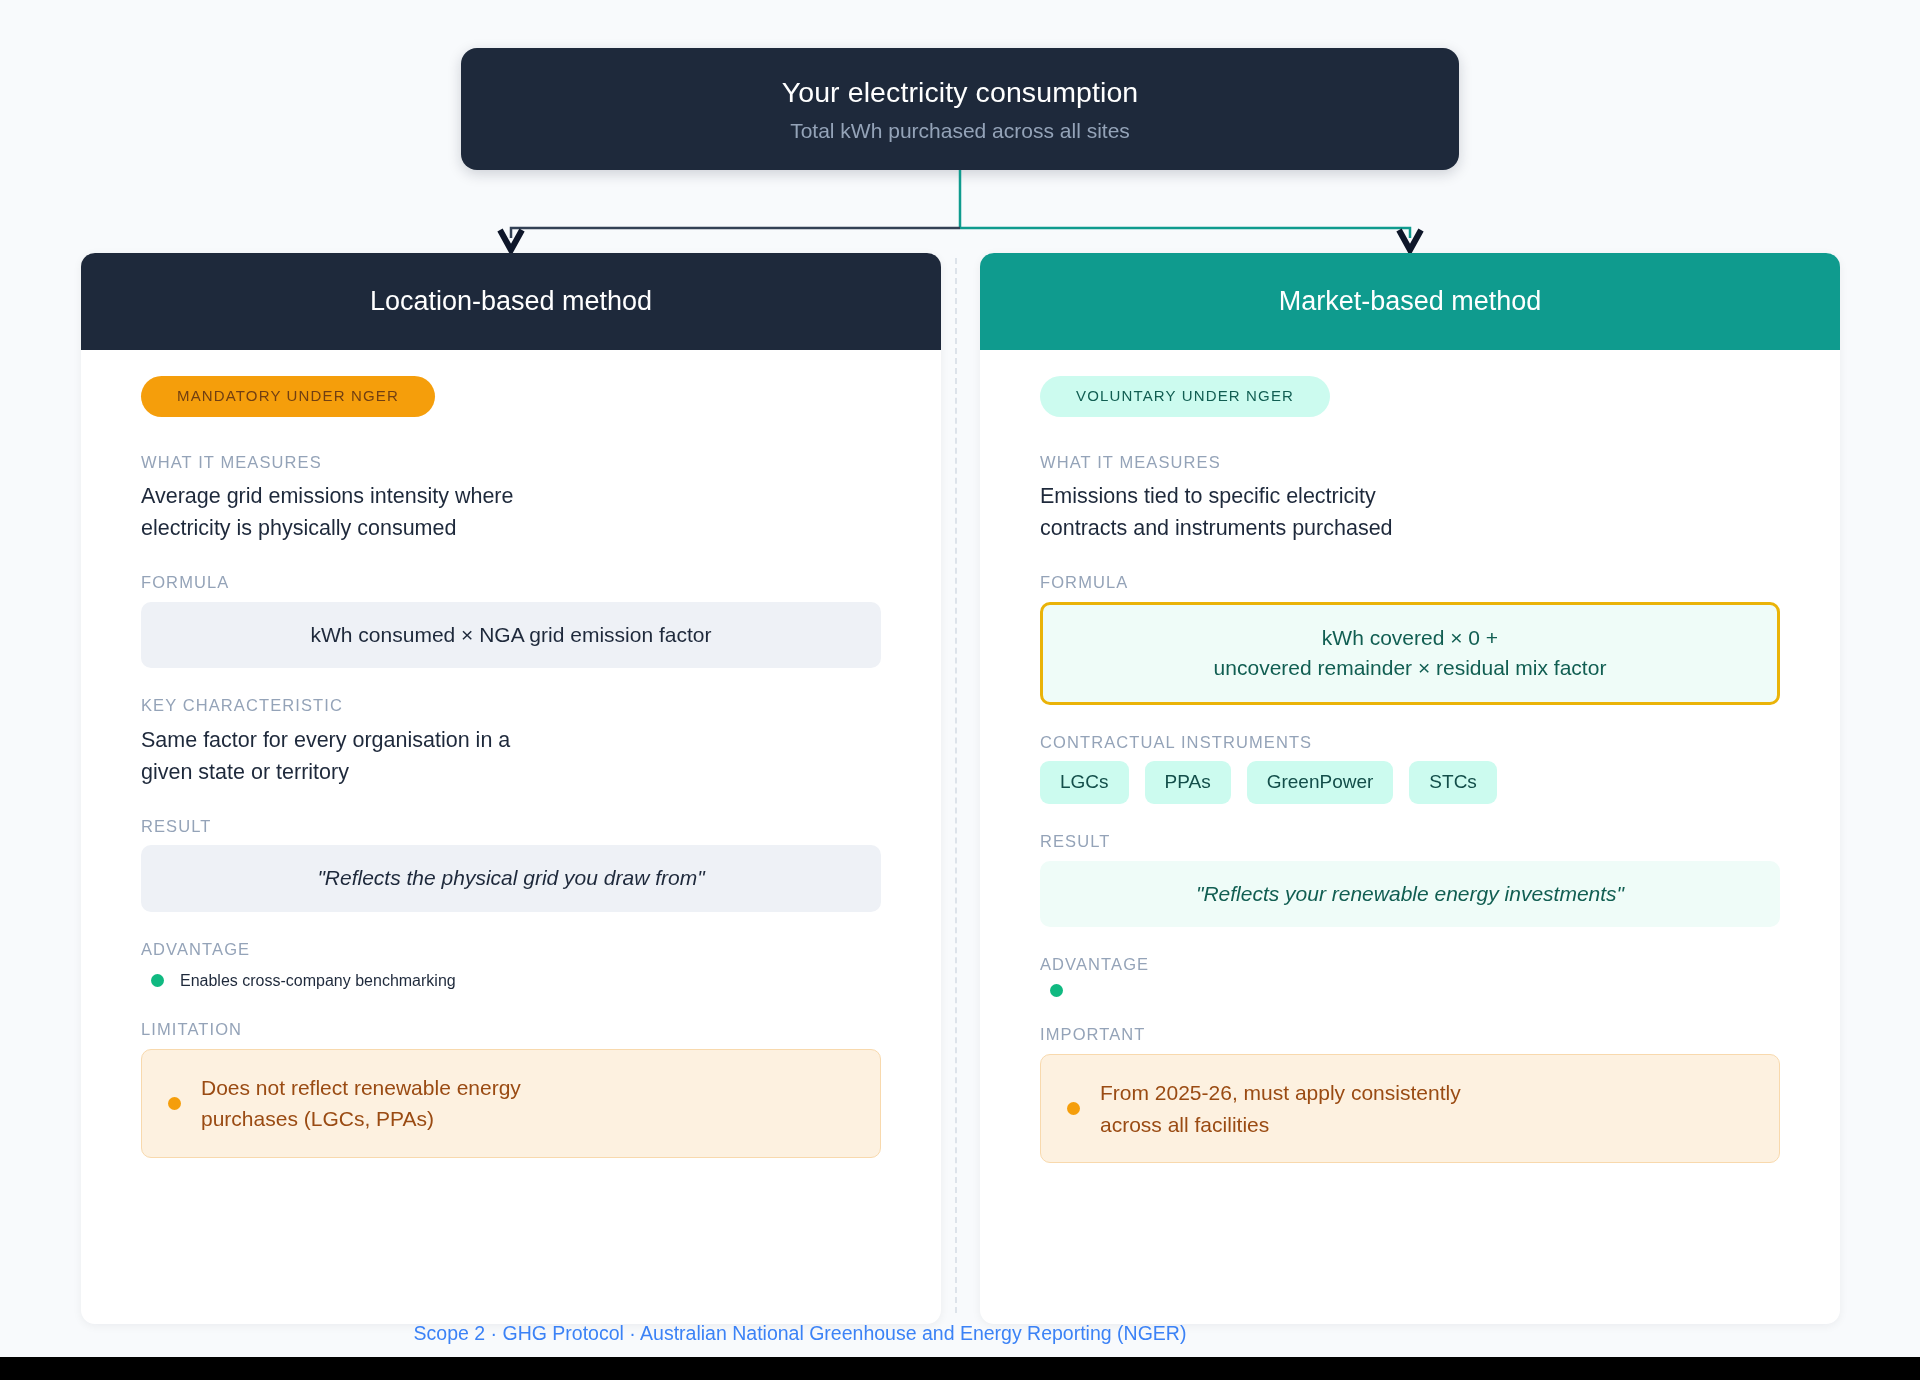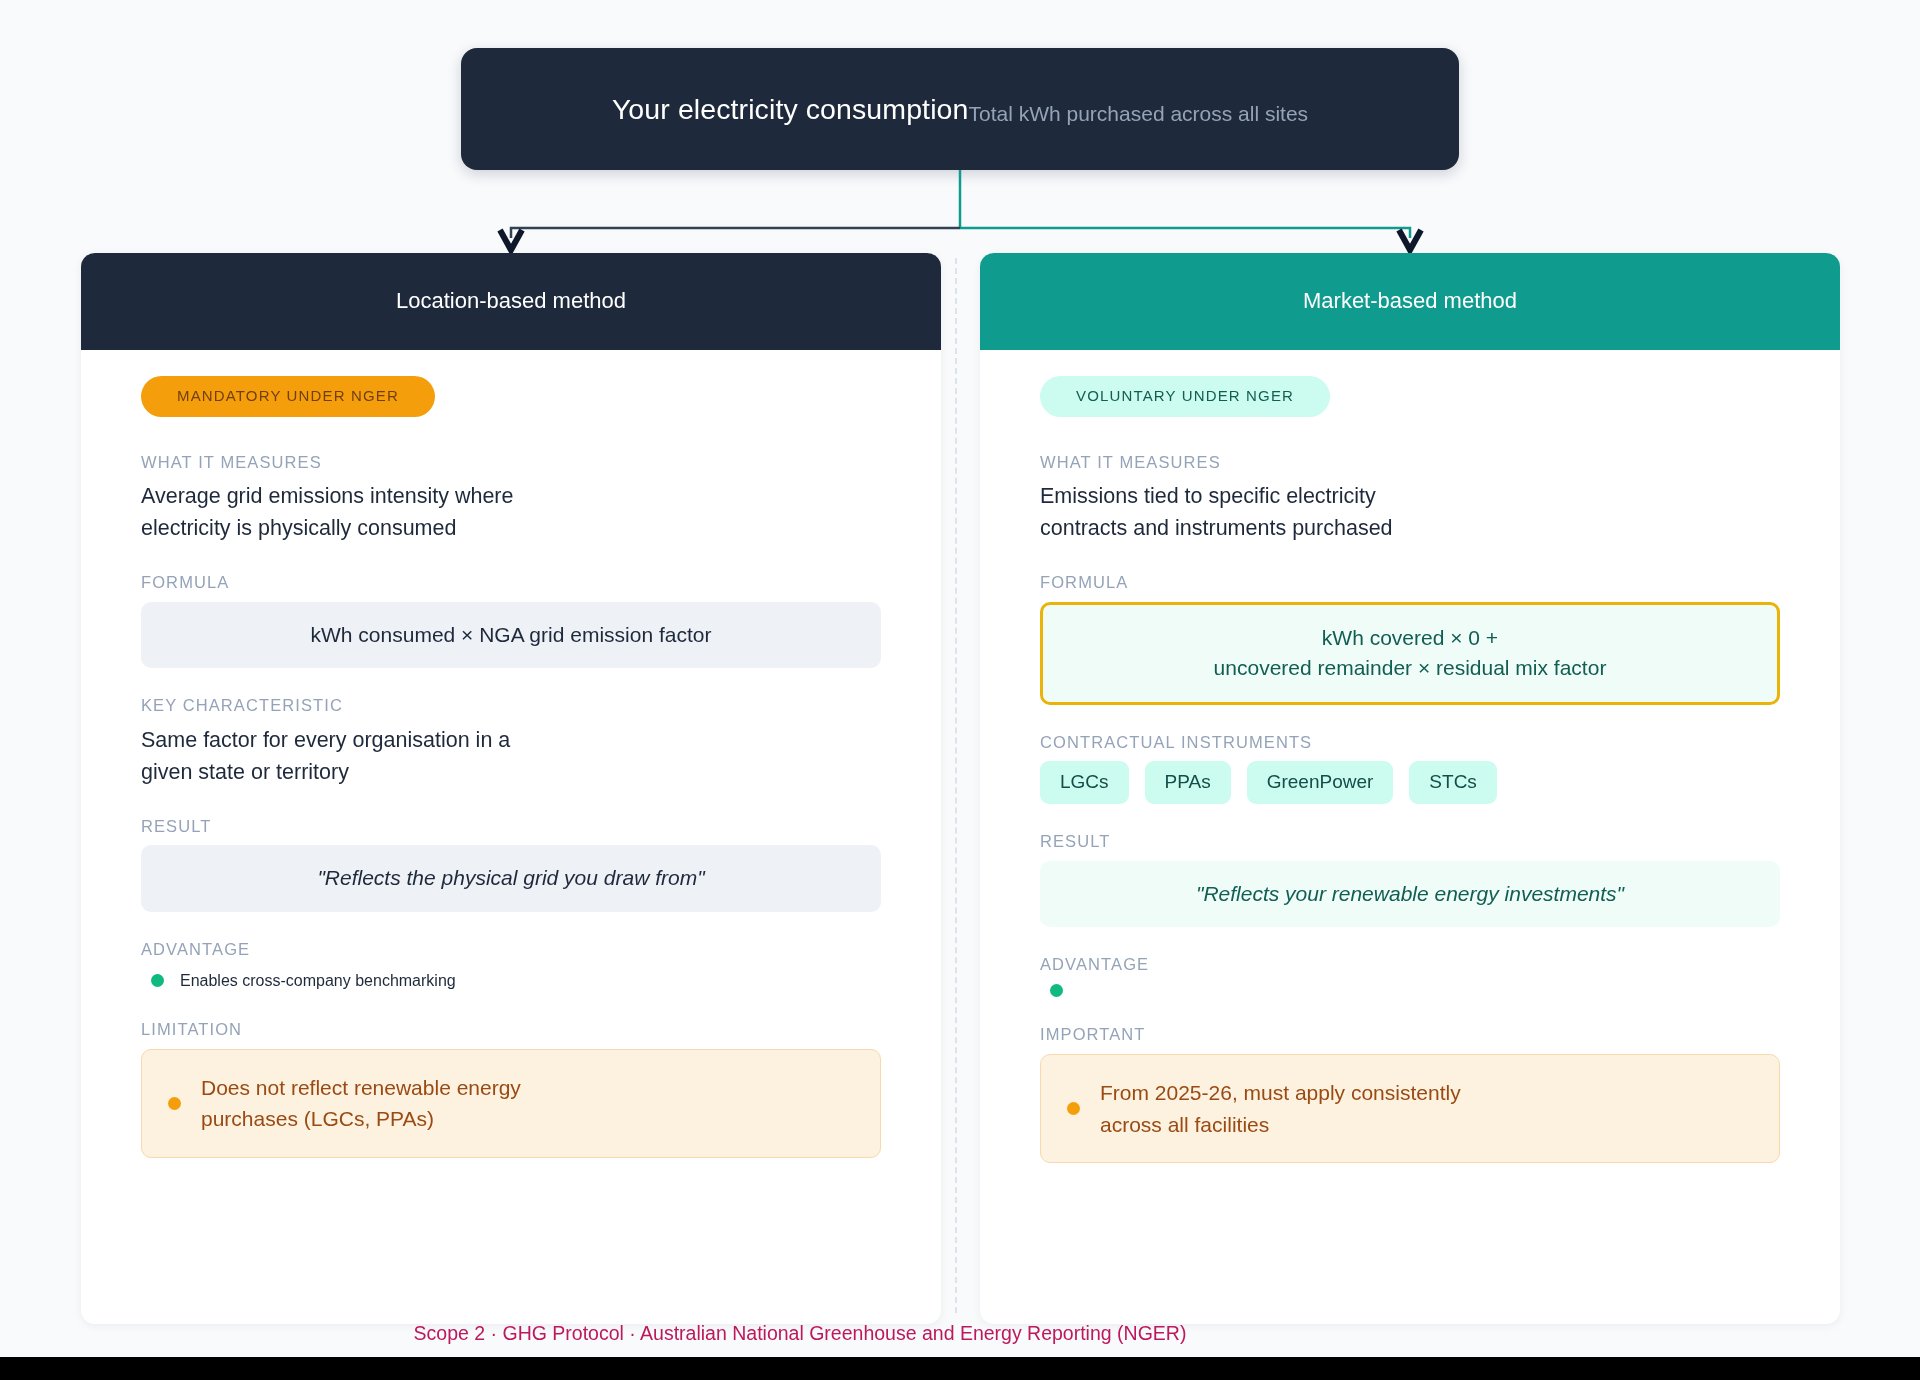--- a/index.html
+++ b/index.html
@@ -23,21 +23,21 @@
   
   .top-node {
     position: absolute;
     left: 461px;
     top: 48px;
     width: 998px;
     height: 122px;
     background: #1e293b;
     border-radius: 16px;
     display: flex;
-    flex-direction: row;
+    flex-direction: column;
     align-items: center;
     justify-content: center;
     box-shadow: 0 4px 14px rgba(15,23,42,0.18);
   }
   .top-title {
     color: #ffffff;
     font-size: 28.5px;
     letter-spacing: 0.1px;
     line-height: 1.2;
   }
@@ -73,21 +73,21 @@
   .card-head {
     height: 97px;
     display: flex;
     align-items: center;
     justify-content: center;
   }
   .card.left  .card-head { background: #1e293b; }
   .card.right .card-head { background: #0f9b8e; }
   .card-head-title {
     color: #ffffff;
-    font-size: 22px;
+    font-size: 27px;
     line-height: 1.2;
     text-align: center;
   }
 
   .card-body {
     padding: 26px 60px 0 60px;
   }
 
   
   .badge-row {
@@ -198,21 +198,21 @@
     border-left: 2px dashed #dde3ea;
   }
 
   
   .footer {
     position: absolute;
     left: 0;
     top: 1322px;
     width: 1600px;
     text-align: center;
-    color: #be185d;
+    color: #3b82f6;
     font-size: 19.5px;
     line-height: 1.2;
   }
 
   .blackbar {
     position: absolute;
     left: 0; top: 1357px;
     width: 1920px; height: 23px;
     background: #000000;
   }

